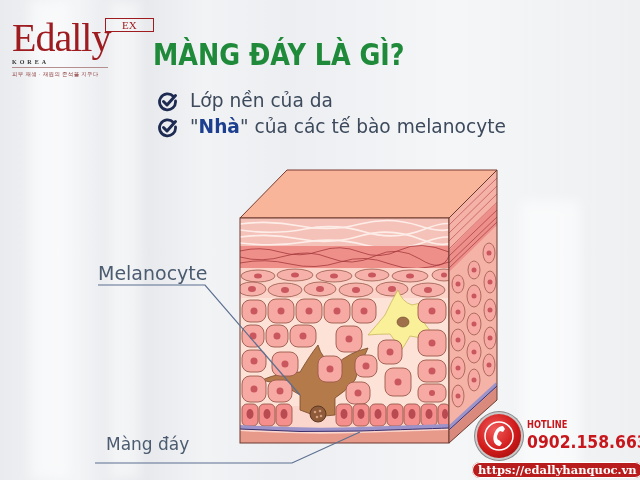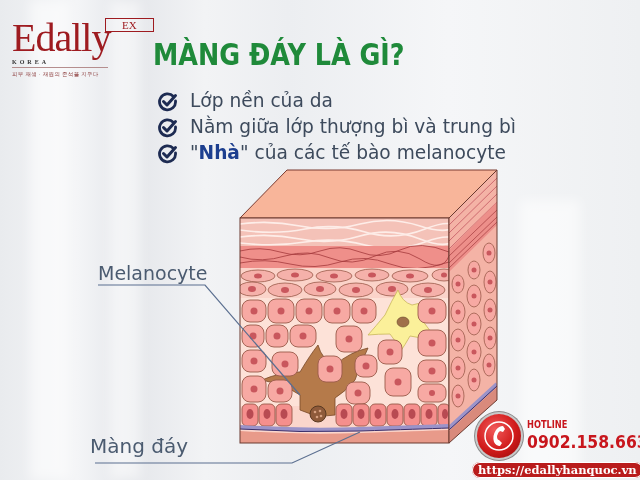--- a/index.html
+++ b/index.html
@@ -52,27 +52,20 @@
 
 <div class="title">MÀNG ĐÁY LÀ GÌ?</div>
 
 <div class="checks">
   <div class="check-row">
     <svg class="check-icon" viewBox="0 0 20 20">
       <path d="M15.5 4.5 A8 8 0 1 0 17.5 9" fill="none" stroke="#1d2b52" stroke-width="2.8" stroke-linecap="round"></path>
       <path d="M5.5 9.5 L9 13 L17.5 3.5" fill="none" stroke="#1d2b52" stroke-width="3" stroke-linecap="round" stroke-linejoin="round"></path>
     </svg>
     <span class="check-text">Lớp nền của da</span>
-  </div>
-  <div class="check-row">
-    <svg class="check-icon" viewBox="0 0 20 20">
-      <path d="M15.5 4.5 A8 8 0 1 0 17.5 9" fill="none" stroke="#1d2b52" stroke-width="2.8" stroke-linecap="round"></path>
-      <path d="M5.5 9.5 L9 13 L17.5 3.5" fill="none" stroke="#1d2b52" stroke-width="3" stroke-linecap="round" stroke-linejoin="round"></path>
-    </svg>
-    <span class="check-text">Nằm giữa lớp thượng bì và trung bì</span>
   </div>
   <div class="check-row">
     <svg class="check-icon" viewBox="0 0 20 20">
       <path d="M15.5 4.5 A8 8 0 1 0 17.5 9" fill="none" stroke="#1d2b52" stroke-width="2.8" stroke-linecap="round"></path>
       <path d="M5.5 9.5 L9 13 L17.5 3.5" fill="none" stroke="#1d2b52" stroke-width="3" stroke-linecap="round" stroke-linejoin="round"></path>
     </svg>
     <span class="check-text"><span>"</span><b>Nhà</b><span>"</span><span> của các tế bào melanocyte</span></span>
   </div>
 </div>
 
@@ -284,21 +277,21 @@
     <path d="M449 430 L497 386" stroke="#3c2f6a" stroke-width="1"></path>
     <polygon points="449,431 497,387 497,400 449,443" fill="#d98a7c"></polygon>
   </g>
   <polygon points="449,218 497,170 497,400 449,443" fill="none" stroke="#6a3a30" stroke-width="1"></polygon>
 
   <path d="M98 285 L205 285 L300 395" stroke="#5b6f90" stroke-width="1.2" fill="none"></path>
   <path d="M95 463 L292 463 L360 432" stroke="#5b6f90" stroke-width="1.2" fill="none"></path>
 </svg>
 
 <div class="label" style="left:98px;top:262px;">Melanocyte</div>
-<div class="label" style="left:90px;top:434px;font-size:20px;">Màng đáy</div>
+<div class="label" style="left:106px;top:434px;font-size:17px;">Màng đáy</div>
 
 <div class="hotline-wrap">
   <div class="phone-btn">
     <svg width="44" height="44" viewBox="0 0 44 44">
       <circle cx="22" cy="22" r="14" fill="none" stroke="#fff" stroke-width="1.5"></circle>
       <path d="M26 12 Q22 12 19 16 Q15 22 17 28 Q19 32 23 32 L25 29 L22 26 Q20 26 20 22 Q21 18 23 17 L26 18 L28 15 Z" fill="#fff"></path>
     </svg>
   </div>
   <div class="hotline-label">HOTLINE</div>
   <div class="hotline-num">0902.158.663</div>

